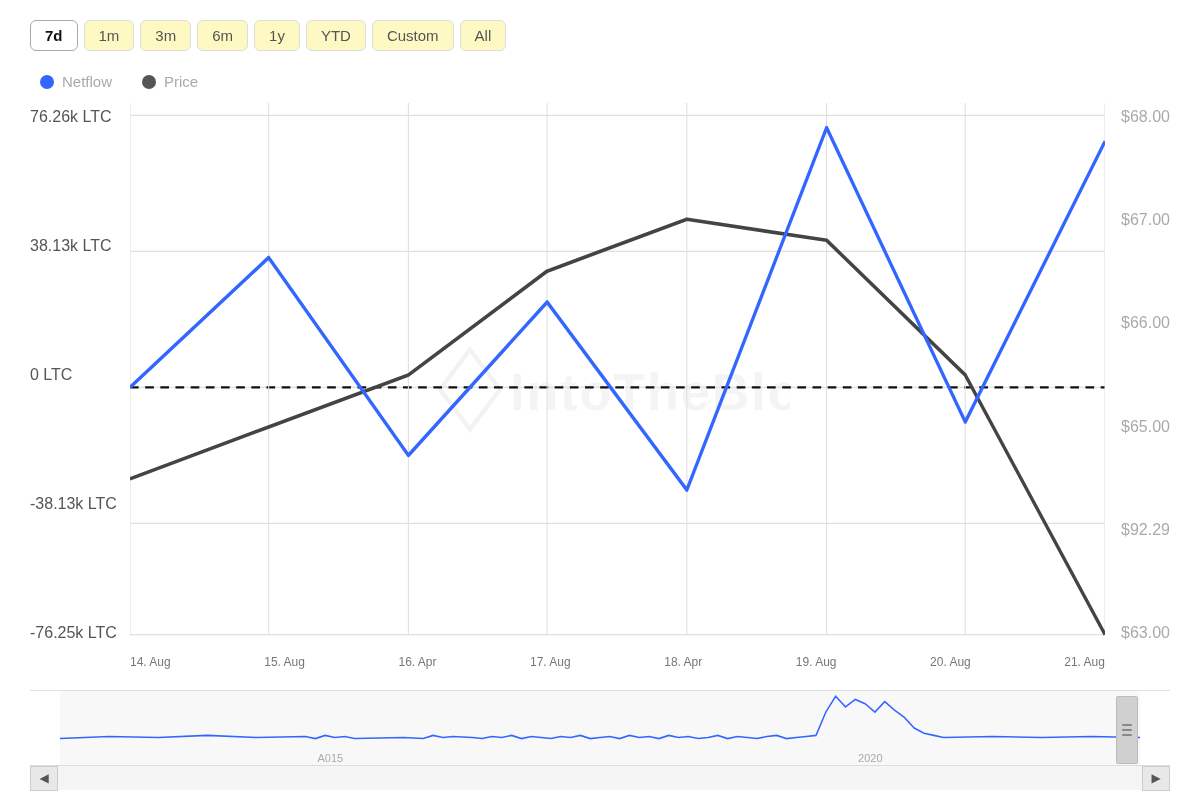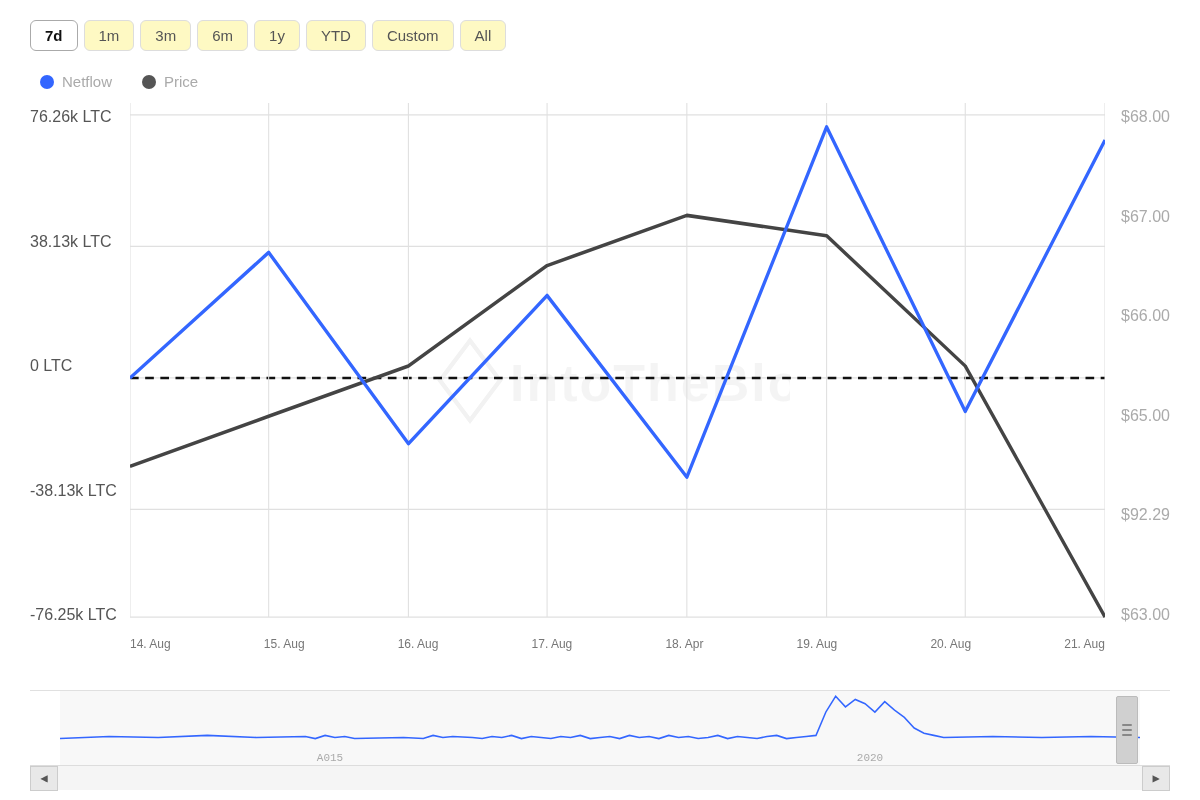--- a/index.html
+++ b/index.html
@@ -137,22 +137,21 @@
       color: rgba(180,180,180,0.25);
       font-weight: 700;
       pointer-events: none;
       white-space: nowrap;
       letter-spacing: 2px;
     }
     .mini-chart-section {
       height: 100px;
       position: relative;
       border-top: 1px solid #e0e0e0;
-      margin-top: 21px;
-      font-family: Liberation Mono, monospace;
+      margin-top: 3px;
     }
     .mini-chart-svg {
       position: absolute;
       left: 30px;
       right: 30px;
       top: 0;
       bottom: 25px;
     }
     .mini-nav {
       position: absolute;
@@ -299,21 +298,21 @@
 
           <polyline points="0,304 128,262 257,220 385,136 514,94 643,111 771,220 900,430" fill="none" stroke="#444" stroke-width="3" stroke-linejoin="round"></polyline>
 
           <polyline points="0,230 128,125 257,285 385,161 514,313 643,20 771,258 900,31" fill="none" stroke="#3366ff" stroke-width="3" stroke-linejoin="round"></polyline>
         </svg>
       </div>
 
       <div class="x-axis">
       <div class="x-label">14. Aug</div>
           <div class="x-label">15. Aug</div>
-          <div class="x-label">16. Aug</div>
+          <div class="x-label">16. Apr</div>
           <div class="x-label">17. Aug</div>
           <div class="x-label">18. Apr</div>
           <div class="x-label">19. Aug</div>
           <div class="x-label">20. Aug</div>
           <div class="x-label">21. Aug</div>
         </div>
 
     </div>
 
     <div class="mini-chart-section">

